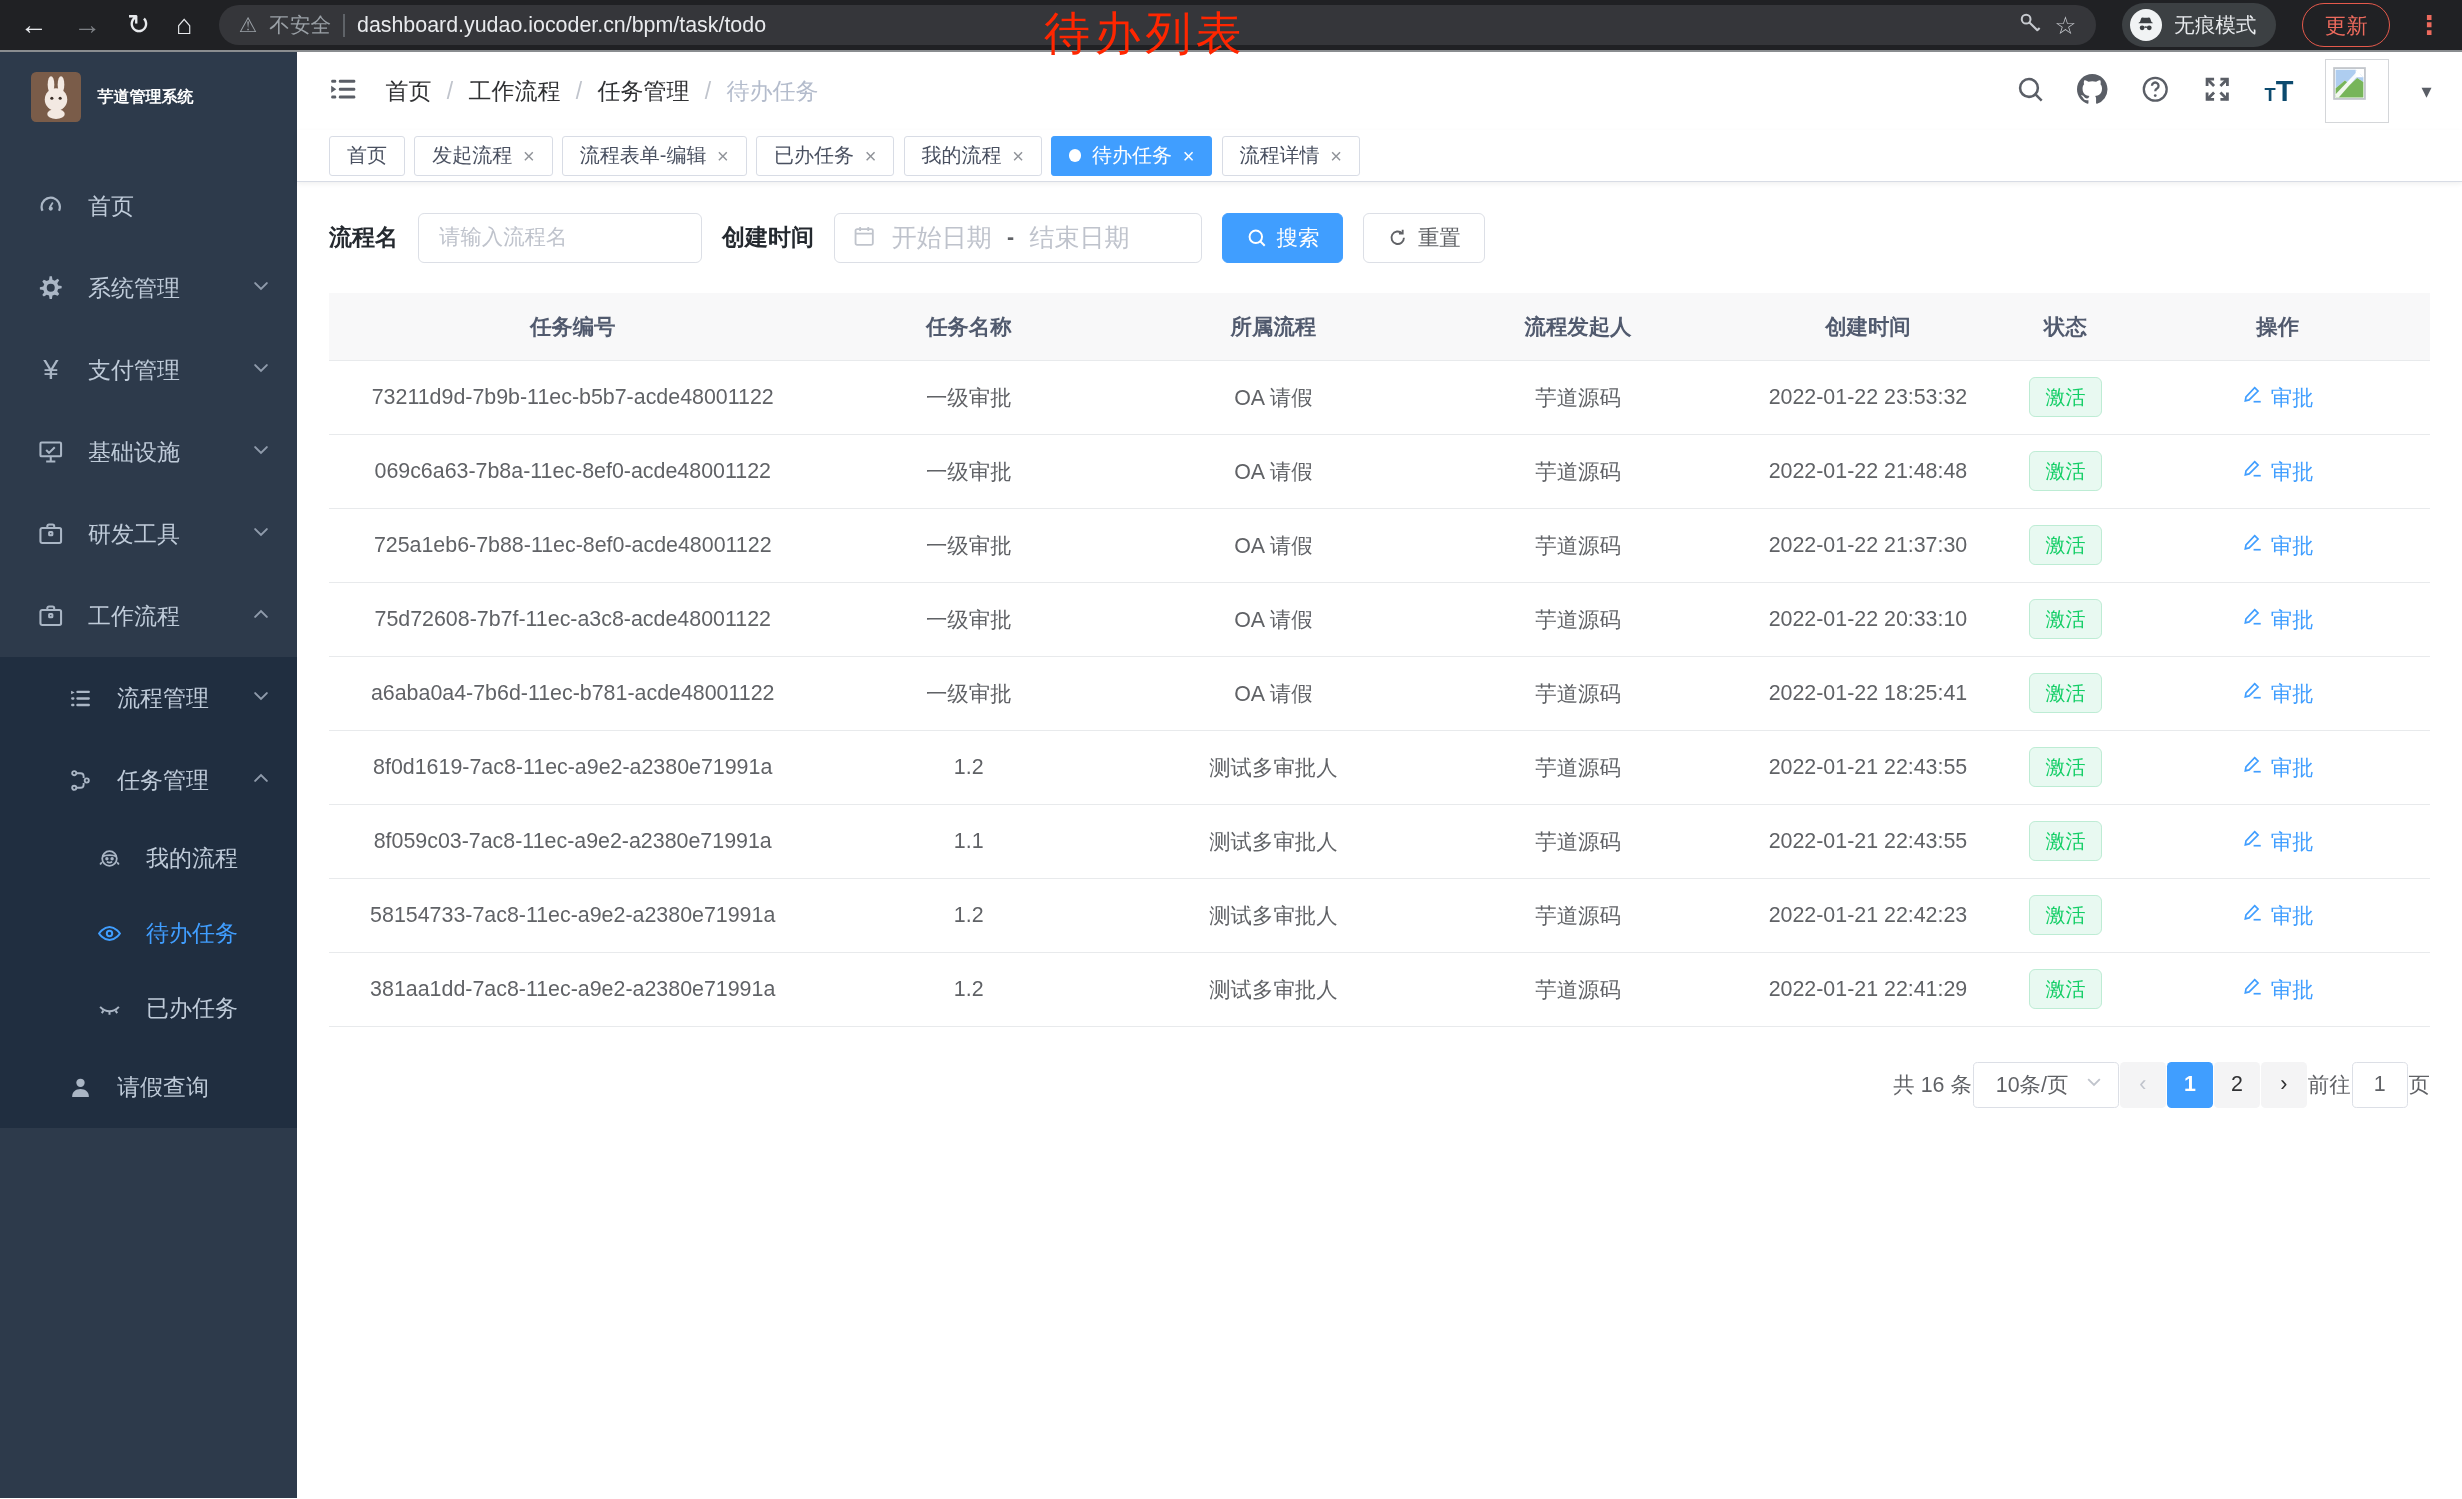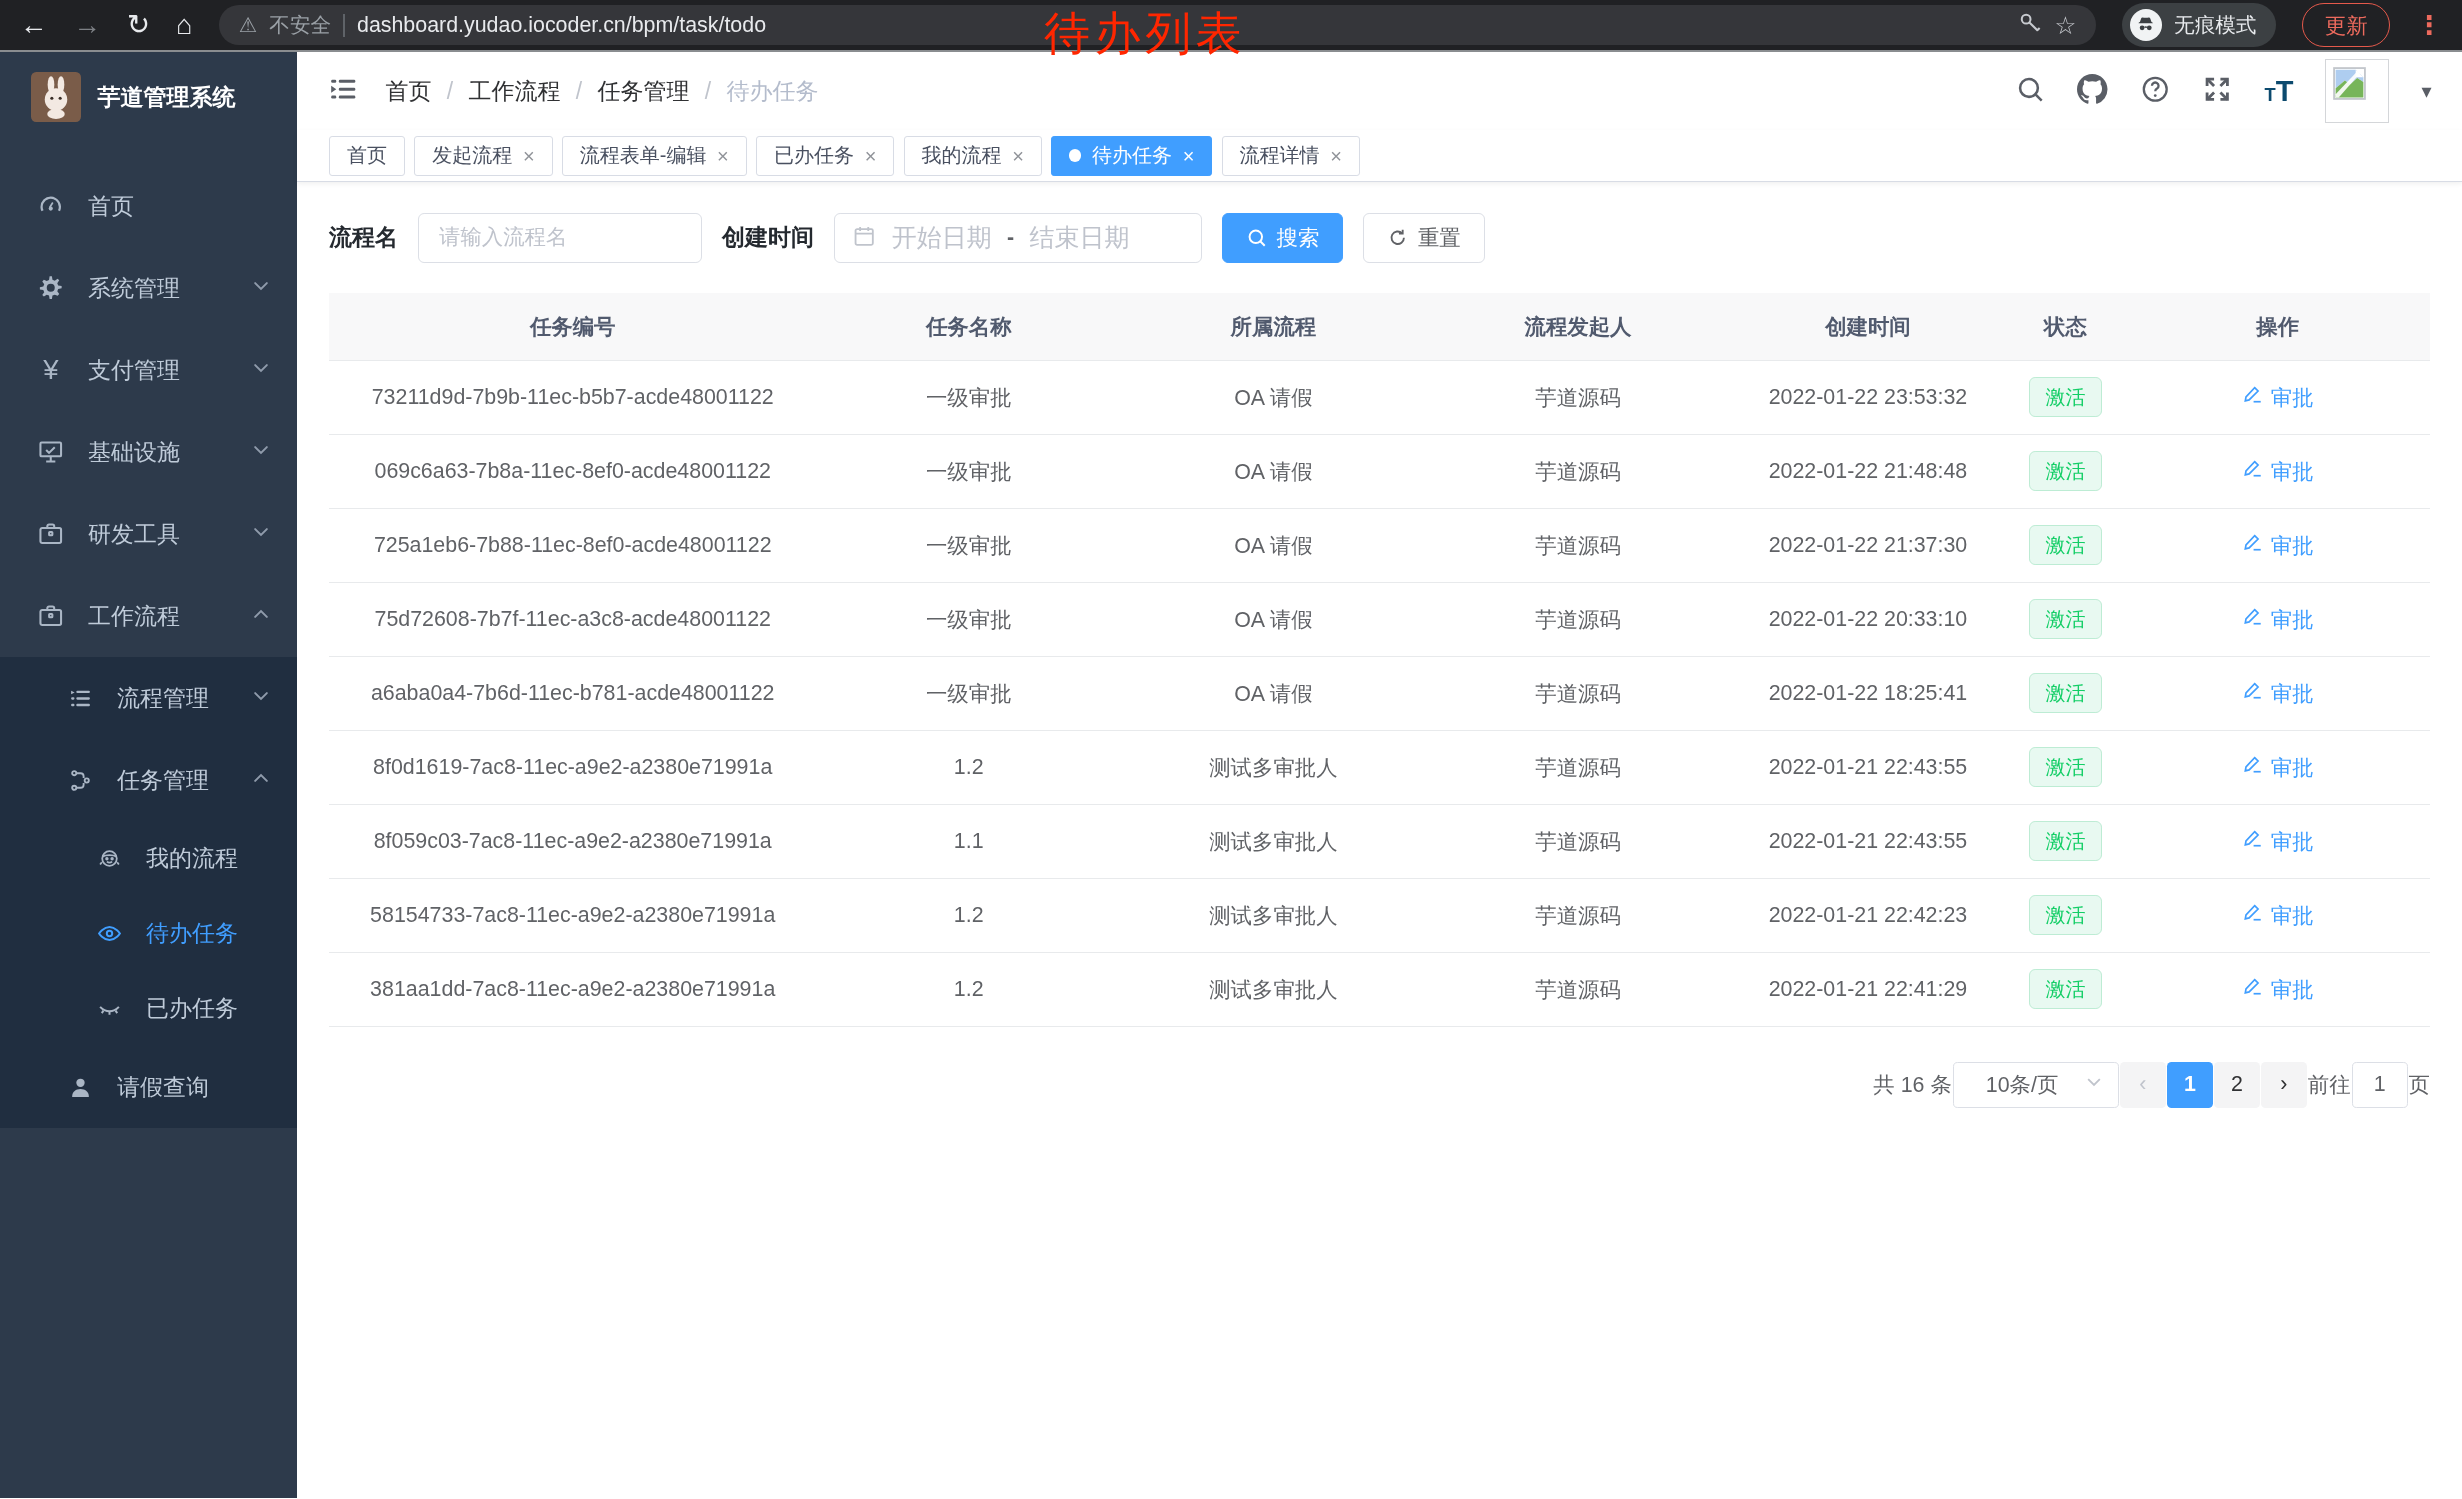--- a/index.html
+++ b/index.html
@@ -30,21 +30,21 @@
   .annotation { position:absolute; left:1044px; top:3.1px; z-index:99; color:#ff2600;
     font-size:46px; font-weight:500; letter-spacing:4.6px; white-space:nowrap; }
 
   
   .app { display:flex; height:1446px; }
 
   
   .sidebar { width:297px; background:#2d3a4b; color:#bfcbd9; flex-shrink:0; display:flex; flex-direction:column; }
   .logo-row { height:90px; display:flex; align-items:center; padding-left:30.5px; gap:17px; }
   .logo-img { width:50px; height:50px; flex-shrink:0; }
-  .logo-title { color:#fff; font-size:23px; font-weight:700; white-space:nowrap; }
+  .logo-title { color:#fff; font-size:16px; font-weight:700; white-space:nowrap; }
   .menu { padding-top:23px; }
   .mi { position:relative; height:82px; display:flex; align-items:center; padding-left:34px; gap:20px;
     font-size:23px; cursor:pointer; white-space:nowrap; }
   .mi .ic { width:34px; display:flex; justify-content:center; color:#aab6c5; font-size:27.5px; }
   .mi .chev { position:absolute; right:26px; color:#8f9bab; }
   .submenu { background:#202e40; }
   .mi.l2 { padding-left:63px; }
   .mi.l3 { padding-left:92px; height:75px; }
   .mi.active { color:#409eff; }
   .mi.active .ic { color:#409eff; }
@@ -109,21 +109,21 @@
     border-bottom:0.8px solid #e8eaec; white-space:nowrap; }
   .grid tbody tr:first-child td { border-top:0.8px solid #e8eaec; }
   .tag-success { display:inline-block; padding:7.6px 15.3px; border-radius:6.1px; background:#e8f9f1;
     border:0.8px solid #bdecd4; color:#13ce66; font-size:20px; line-height:1.1; }
   .link-approve { display:inline-flex; align-items:flex-start; gap:7.6px; color:#409eff; font-size:21.4px; }
   .link-approve svg { width:21.4px; height:21.4px; }
 
   
   .pager { display:flex; align-items:center; justify-content:flex-end; gap:1px; margin-top:35px;
     font-size:21.4px; color:#606266; }
-  .psel { width:166px; height:46px; border:1.5px solid #dcdfe6; border-radius:4.6px; display:flex;
+  .psel { width:146px; height:46px; border:1.5px solid #dcdfe6; border-radius:4.6px; display:flex;
     align-items:center; padding:0 13.7px; gap:7.6px; color:#606266; }
   .psel .psel-label { flex:1; text-align:center; }
   .psel .pcaret { color:#c0c4cc; }
   .pbtn { min-width:46px; height:46px; border-radius:4.6px; background:#f4f4f5; display:flex;
     align-items:center; justify-content:center; font-size:21.4px; color:#303133; }
   .pbtn.pdisabled { color:#c0c4cc; }
   .pbtn.pactive { background:#409eff; color:#fff; font-weight:700; }
   .goto-input { width:56px; height:46px; border:1.5px solid #dcdfe6; border-radius:4.6px; text-align:center;
     font-size:21.4px; color:#606266; font-family:inherit; }
 </style>

